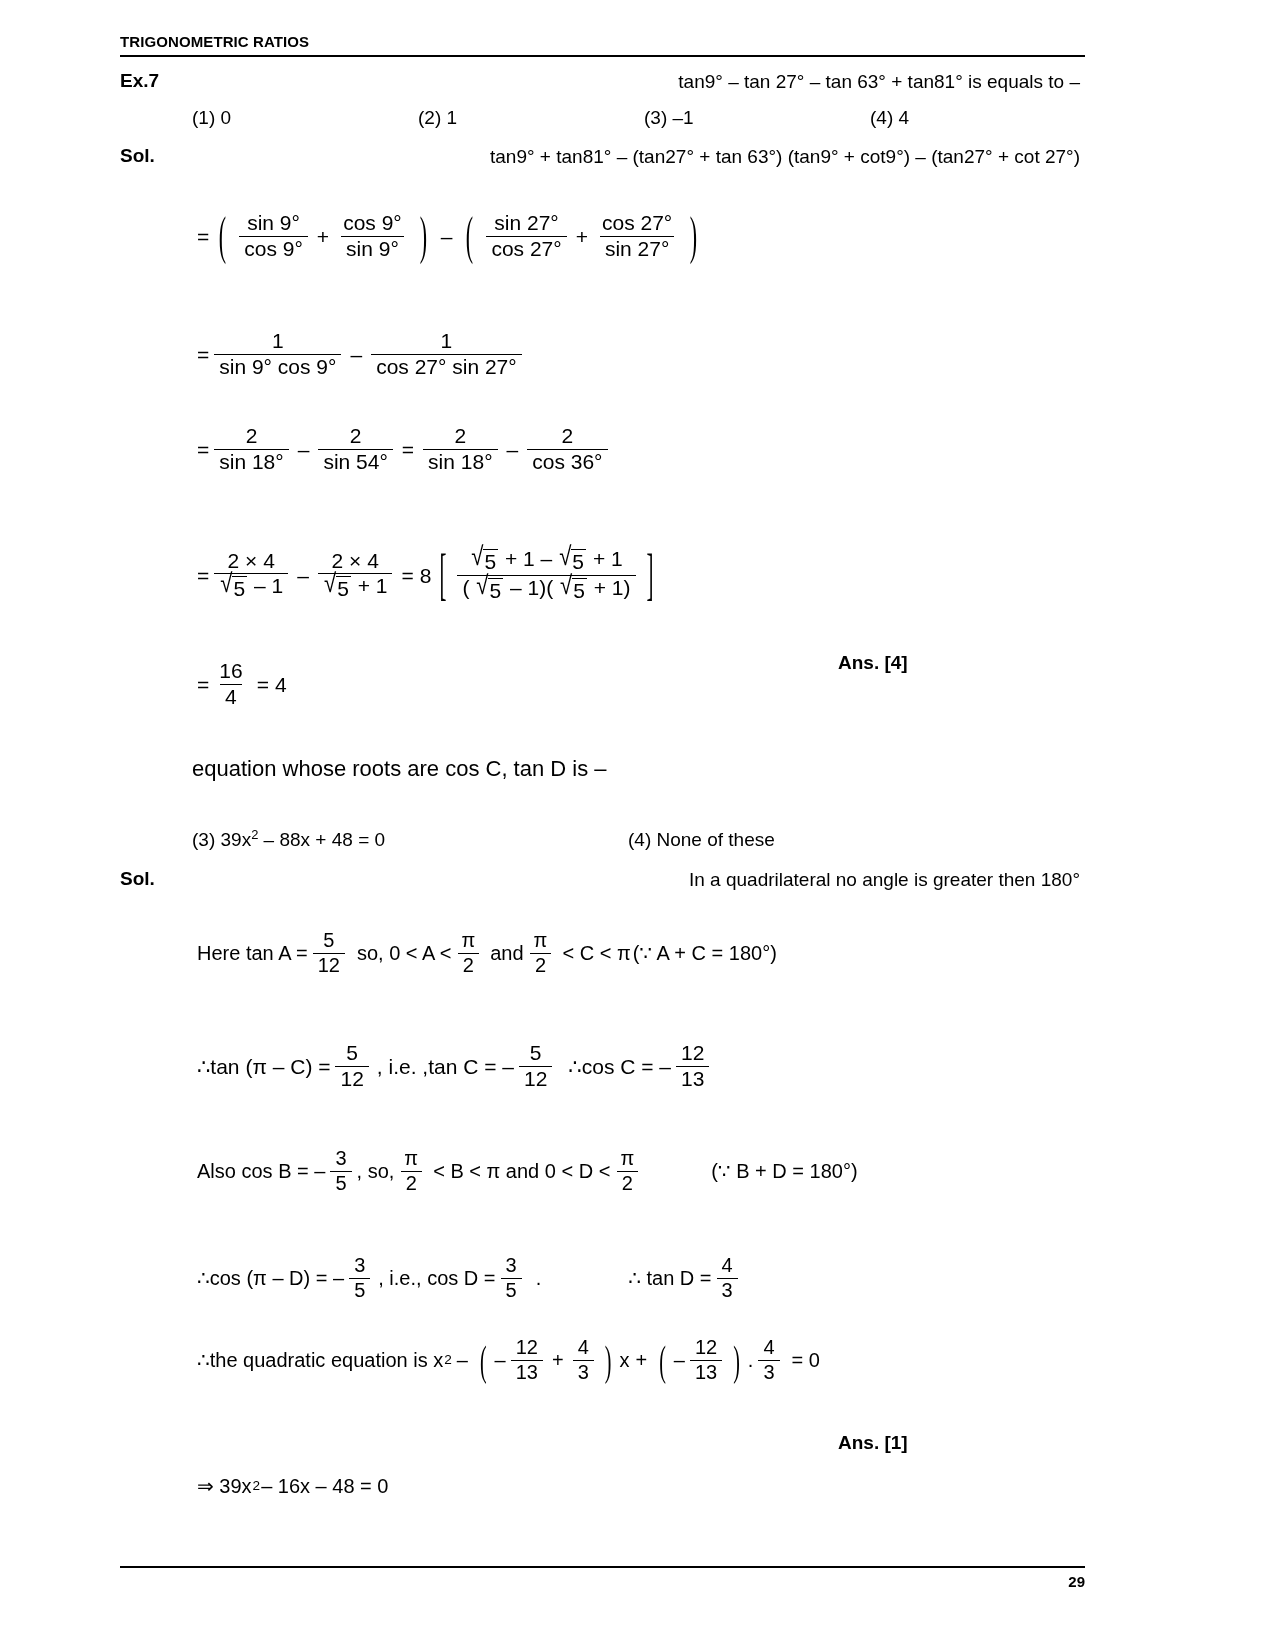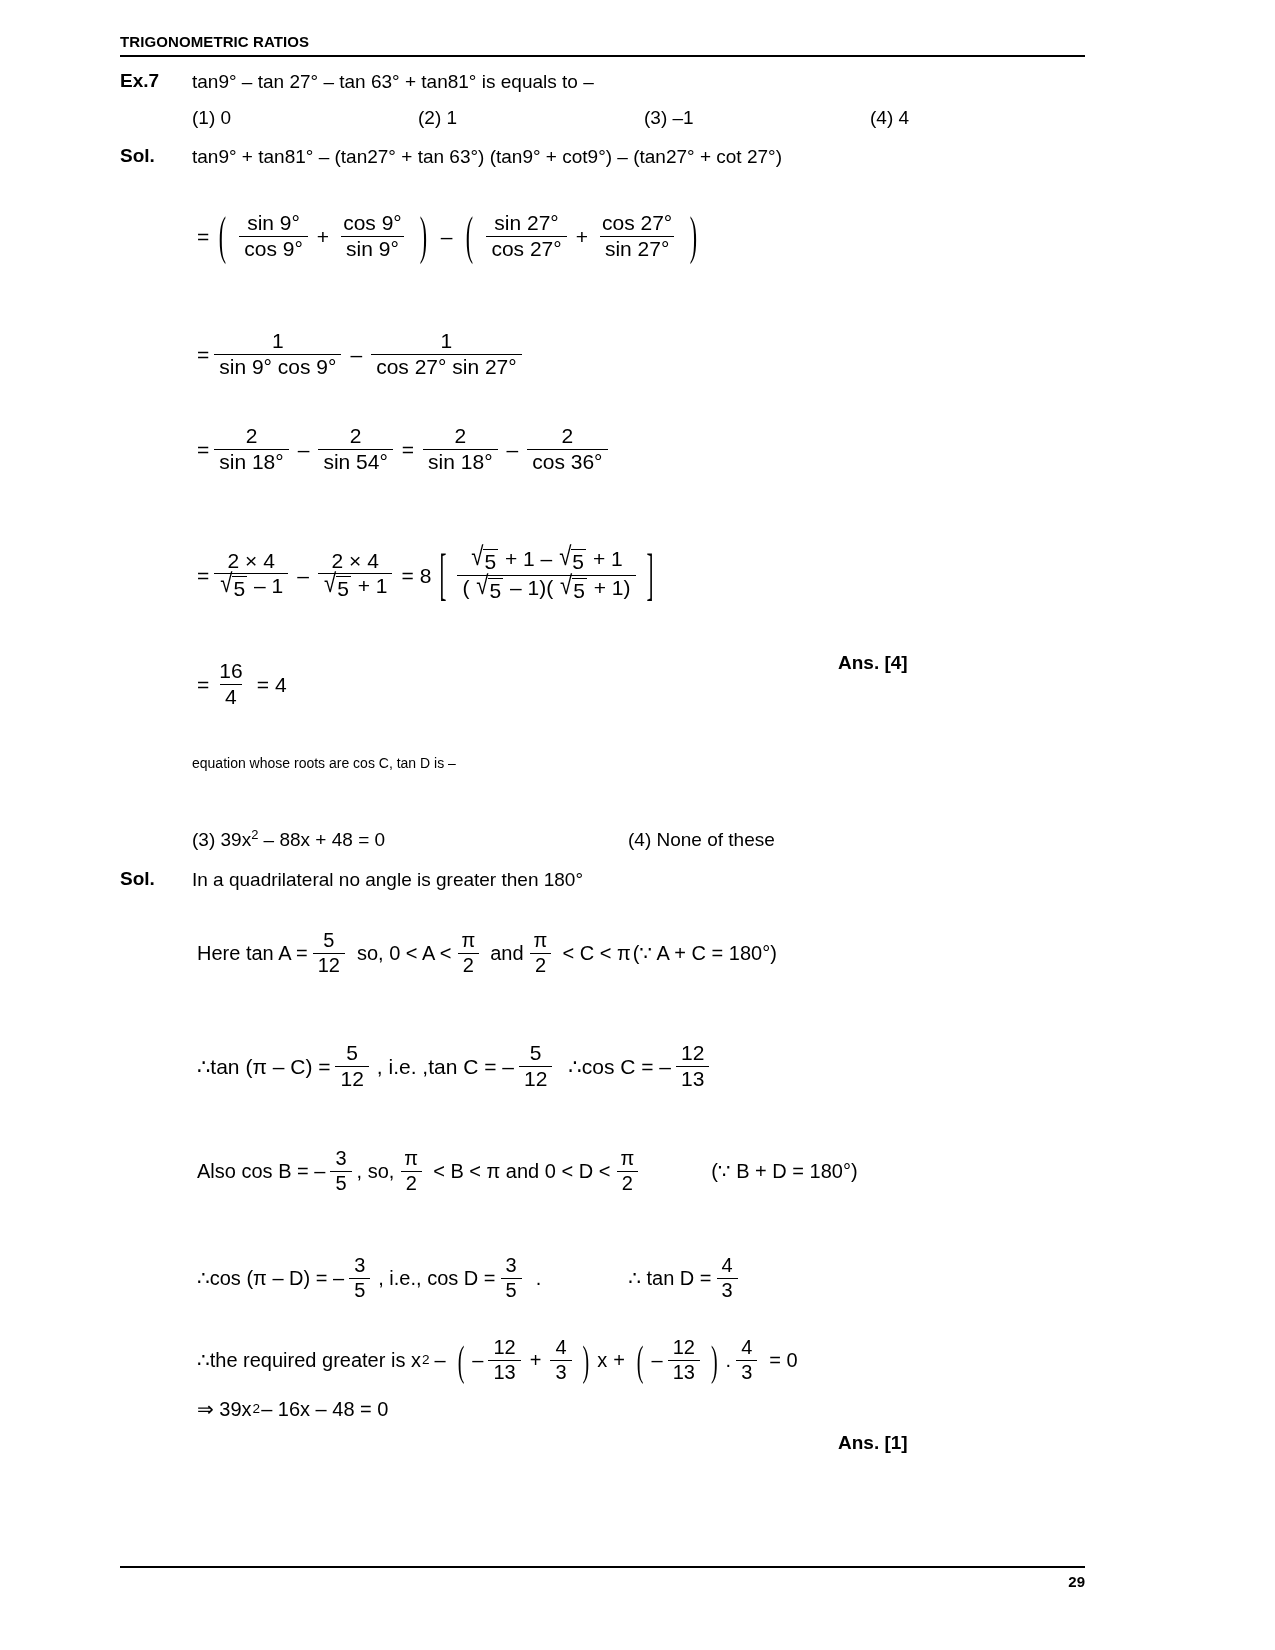--- a/index.html
+++ b/index.html
@@ -56,38 +56,39 @@
     font-size: 15px;
     font-weight: bold;
     padding-top: 5px;
   }
 
   
   .row {
     position: absolute;
     display: flex;
     align-items: flex-start;
+    justify-content: space-between;
   }
   .tag {
     font-weight: bold;
     font-size: 19px;
     width: 72px;
     flex: 0 0 72px;
     line-height: 1.35;
   }
   .body-text {
     font-size: 19px;
     line-height: 1.45;
     white-space: nowrap;
   }
 
   .qline {
     position: absolute;
     left: 192px;
-    font-size: 14px;
+    font-size: 22px;
     line-height: 1.45;
   }
 
   
   .options {
     position: absolute;
     left: 192px;
     width: 895px;
     display: flex;
     font-size: 19px;
@@ -412,21 +413,21 @@
     </span>
     <span class="tok" style="margin-left:10px;">.</span>
     <span class="tok" style="margin-left:86px;">∴  tan D =</span>
     <span class="frac">
       <span class="num">4</span>
       <span class="den">3</span>
     </span>
   </div>
 
   <div class="math" style="left:196px; top:1337px; font-size:20px;">
-    <span class="tok">∴the required greater is x</span>
+    <span class="tok">∴the quadratic equation is x</span>
       <sup>2</sup>
     <span class="op">–</span>
     <span class="paren med">(</span>
     <span class="tok">–</span>
     <span class="frac">
       <span class="num">12</span>
       <span class="den">13</span>
     </span>
     <span class="op">+</span>
     <span class="frac">
@@ -444,21 +445,21 @@
     </span>
     <span class="paren med">)</span>
     <span class="tok">.</span>
     <span class="frac">
       <span class="num">4</span>
       <span class="den">3</span>
     </span>
     <span class="tok" style="margin-left:8px;">= 0</span>
   </div>
 
-  <div class="math" style="left:196px; top:1399px; font-size:20px;">
+  <div class="math" style="left:196px; top:1476px; font-size:20px;">
     <span class="tok">⇒ 39x</span>
       <sup>2</sup>
       <span class="tok"> – 16x – 48 = 0</span>
   </div>
 
   <div class="ans" style="left:838px; top:1432px;">Ans. [1]</div>
 
   <div class="footer-wrap">
     <div class="footer-rule"></div>
     <div class="footer-page">29</div>

